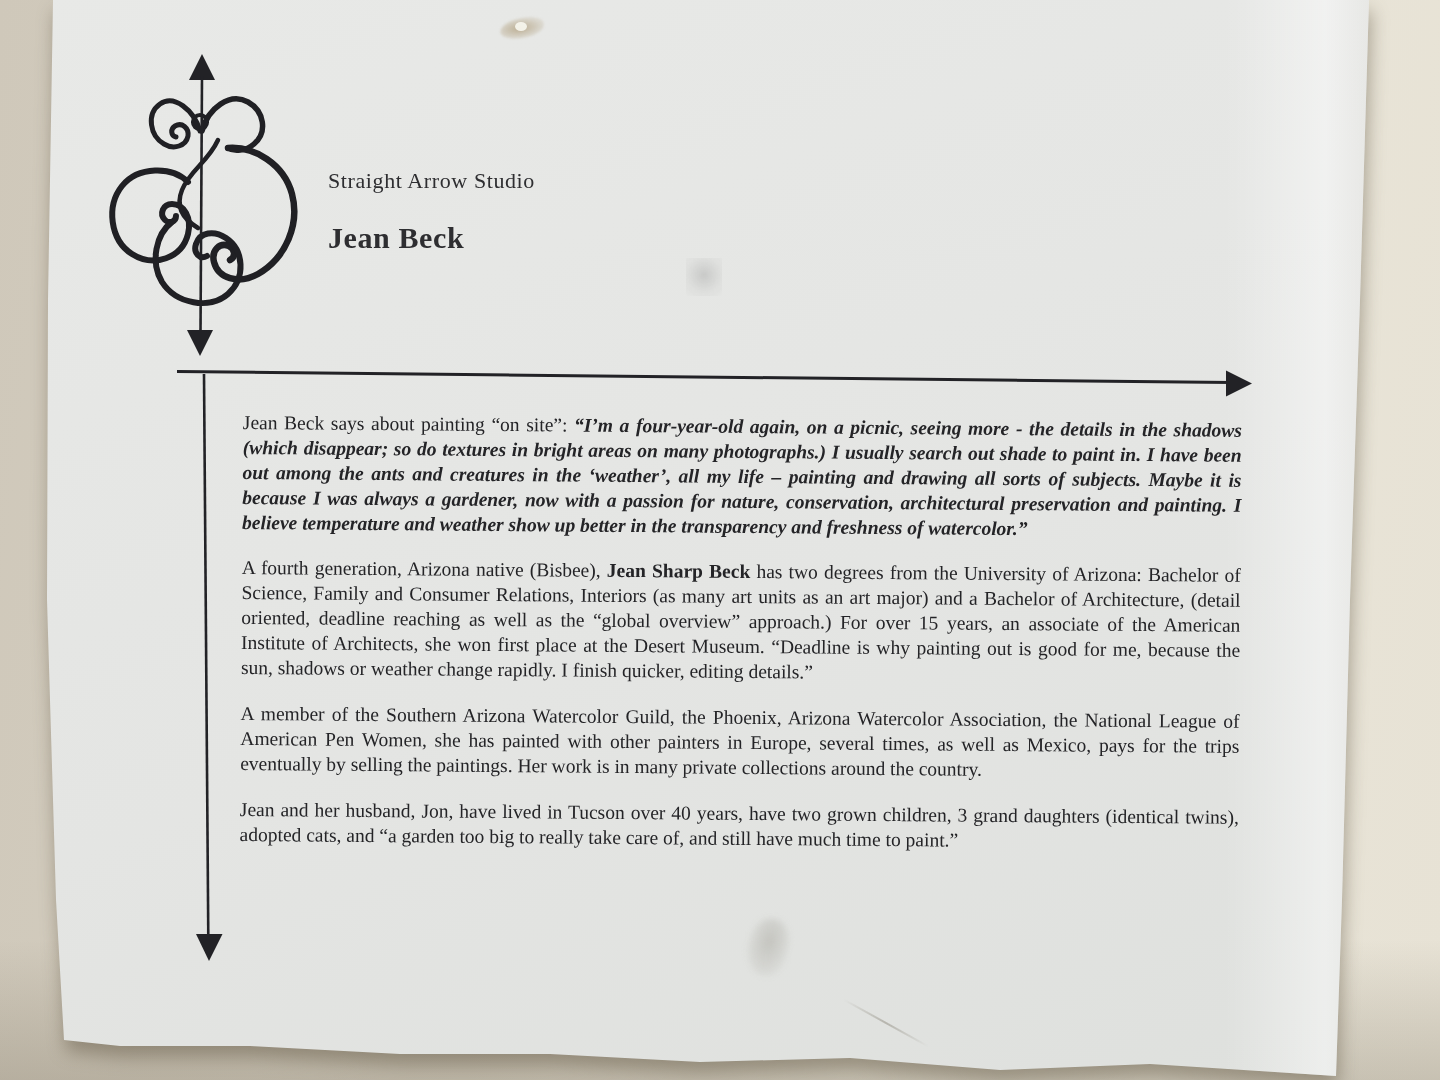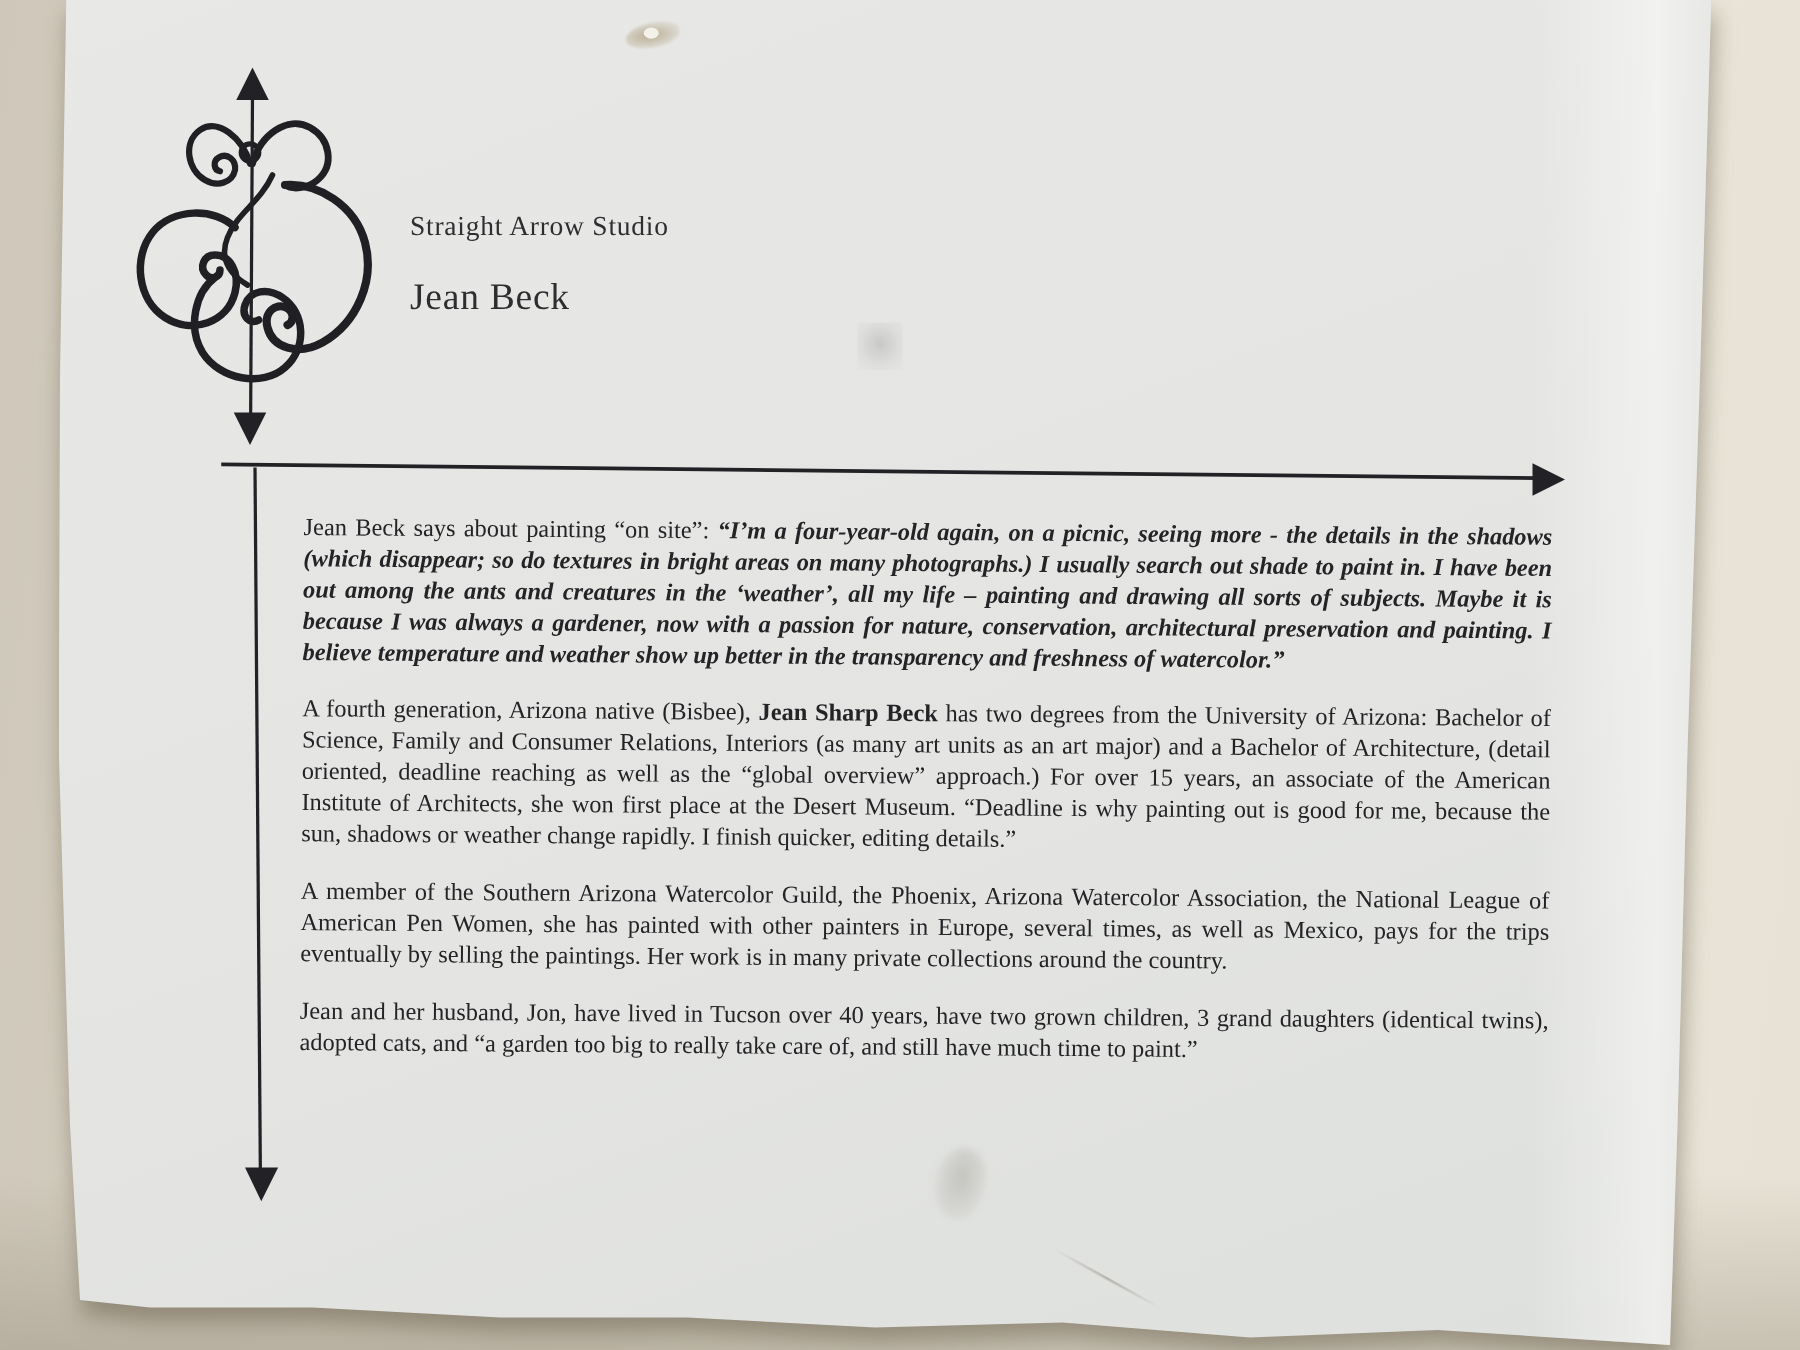--- a/index.html
+++ b/index.html
@@ -39,21 +39,21 @@
   .stain-bottom{left:748px;top:918px;width:40px;height:58px;border-radius:50% 50% 45% 55%;
     background:radial-gradient(ellipse at 50% 40%, rgba(148,146,136,.38), rgba(148,146,136,.1) 70%, rgba(148,146,136,0) 100%);
     filter:blur(3px);transform:rotate(14deg);}
   .crease-bottom{left:838px;top:1022px;width:96px;height:2px;
     background:linear-gradient(to right, rgba(130,125,112,0), rgba(130,125,112,.45), rgba(130,125,112,0));
     transform:rotate(29deg);filter:blur(.6px);}
 
   
   .letterhead-text{position:absolute;color:#2e2e31;}
   .studio-name{left:328px;top:168px;font-size:22px;letter-spacing:.6px;}
-  .owner-name{left:328px;top:221px;font-size:30px;font-weight:400;letter-spacing:.6px;}
+  .owner-name{left:328px;top:221px;font-size:30px;font-weight:700;letter-spacing:.6px;}
   .address-block{left:330px;top:282px;font-size:17px;line-height:23px;}
   .address-line{white-space:nowrap;}
   .address-line.bold{font-weight:700;}
 
   
   .graphic-svg{position:absolute;left:0;top:0;}
 
   
   .bio{
     position:absolute;left:243px;top:410px;width:999px;

